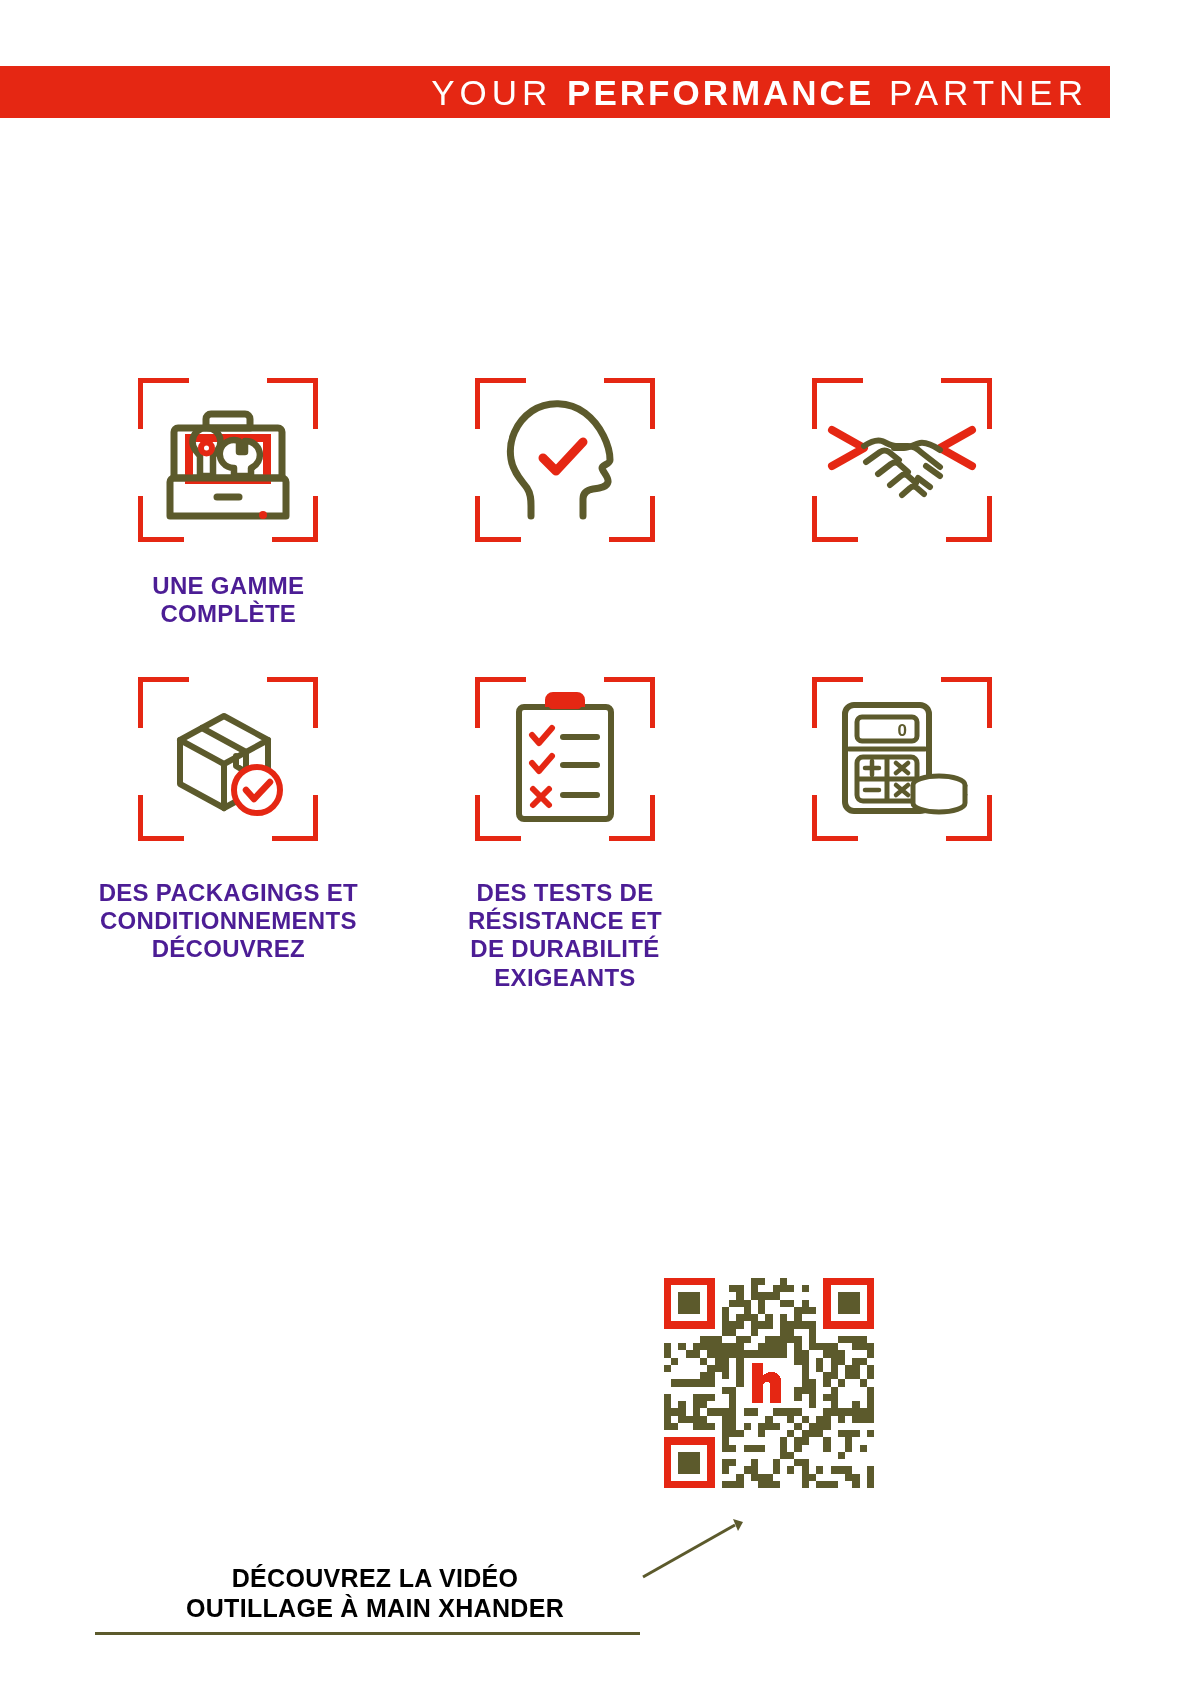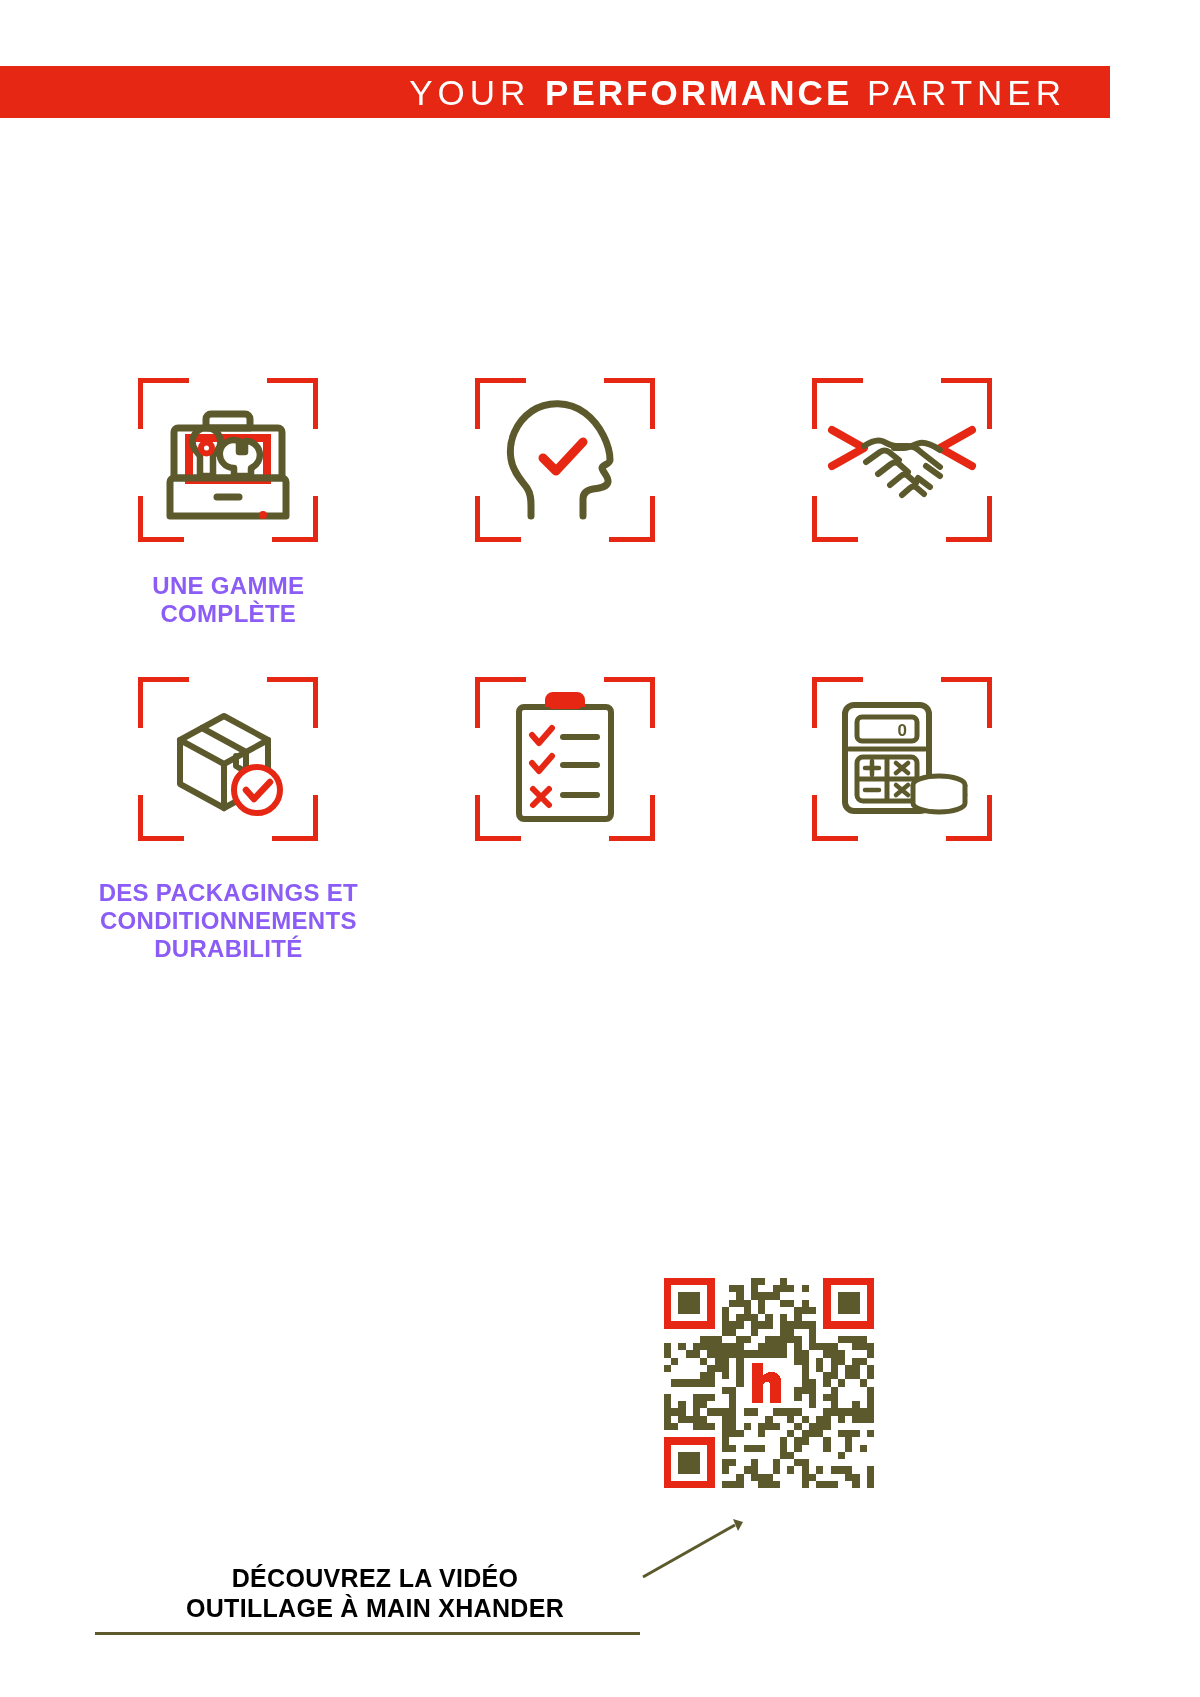--- a/index.html
+++ b/index.html
@@ -11,21 +11,21 @@
     overflow:hidden;
   }
   .page { position:relative; width:1200px; height:1697px; background:#fff; }
 
   
   .banner {
     position:absolute; left:0; top:66px;
     width:1110px; height:52px;
     background:#e52713;
     display:flex; align-items:center; justify-content:flex-end;
-    padding-right:44px;
+    padding-right:22px;
   }
   .banner-text {
     color:#ffffff;
     font-size:35px;
     letter-spacing:5px;
     font-weight:400;
     white-space:nowrap;
     line-height:1;
   }
   .banner-text b { font-weight:800; letter-spacing:3px; }
@@ -53,21 +53,21 @@
   .icon-frame::before { left:10px; top:8px;  border-left-width:5px; border-top-width:5px; }
   .icon-frame::after  { right:10px; top:8px; border-right-width:5px; border-top-width:5px; }
   .icon-frame > .br-bl { left:10px; bottom:8px;  border-left-width:5px;  border-bottom-width:5px; }
   .icon-frame > .br-br { right:10px; bottom:8px; border-right-width:5px; border-bottom-width:5px; }
 
   .icon-svg { position:relative; z-index:2; display:block; }
 
   .cell-label {
     margin-top:22px;
     text-align:center;
-    color:#8b5cf6;
+    color:#4c1d95;
     font-size:24px;
     font-weight:800;
     line-height:1.18;
     letter-spacing:0.3px;
     white-space:pre-line;
   }
   .row2 .cell-label { margin-top:30px; }
 
   
   .qr-wrap { position:absolute; left:664px; top:1278px; width:210px; height:210px; }
@@ -172,21 +172,21 @@
             <path d="M22 46 v44 L66 114 v-44"></path>
             <path d="M110 46 v44 L66 114"></path>
             <path d="M44 34 L88 58 v20 l-10 -6 v-10"></path>
           </g>
           <circle cx="99" cy="96" r="23" fill="#ffffff" stroke="#e52713" stroke-width="6"></circle>
           <path d="M88 96 l8 9 l16 -17" fill="none" stroke="#e52713" stroke-width="6.5" stroke-linecap="round" stroke-linejoin="round"></path>
         </svg>
       </div>
       <div class="cell-label">DES PACKAGINGS ET
 CONDITIONNEMENTS
-DURABILITÉ</div>
+DÉCOUVREZ</div>
     </div>
 
     <div class="cell row2">
       <div class="icon-frame">
         <span class="br-bl"></span>
           <span class="br-br"></span>
         <svg class="icon-svg" width="120" height="140" viewBox="0 0 120 140">
           <rect x="14" y="18" width="92" height="112" rx="5" fill="none" stroke="#5c5a2c" stroke-width="6"></rect>
           <path d="M44 18 v-7 a4 4 0 0 1 4 -4 h24 a4 4 0 0 1 4 4 v7" fill="#e52713" stroke="#e52713" stroke-width="8" stroke-linejoin="round"></path>
           <rect x="44" y="4" width="32" height="16" rx="3" fill="#e52713"></rect>
@@ -195,20 +195,24 @@
             <path d="M27 74 l7 8 l13 -15"></path>
             <path d="M28 100 l16 16 M44 100 l-16 16"></path>
           </g>
           <g fill="none" stroke="#5c5a2c" stroke-width="6" stroke-linecap="round">
             <path d="M58 48 h34"></path>
             <path d="M58 76 h34"></path>
             <path d="M58 106 h34"></path>
           </g>
         </svg>
       </div>
+      <div class="cell-label">DES TESTS DE
+RÉSISTANCE ET
+DE DURABILITÉ
+EXIGEANTS</div>
     </div>
 
     <div class="cell row2">
       <div class="icon-frame">
         <span class="br-bl"></span>
           <span class="br-br"></span>
         <svg class="icon-svg" width="150" height="135" viewBox="0 0 150 135">
           <rect x="18" y="14" width="84" height="106" rx="9" fill="none" stroke="#5c5a2c" stroke-width="6"></rect>
           <rect x="30" y="26" width="60" height="24" rx="5" fill="none" stroke="#5c5a2c" stroke-width="5"></rect>
           <text x="80" y="45" font-family="'Liberation Sans',sans-serif" font-size="17" font-weight="700" fill="#5c5a2c" text-anchor="end">0</text>

